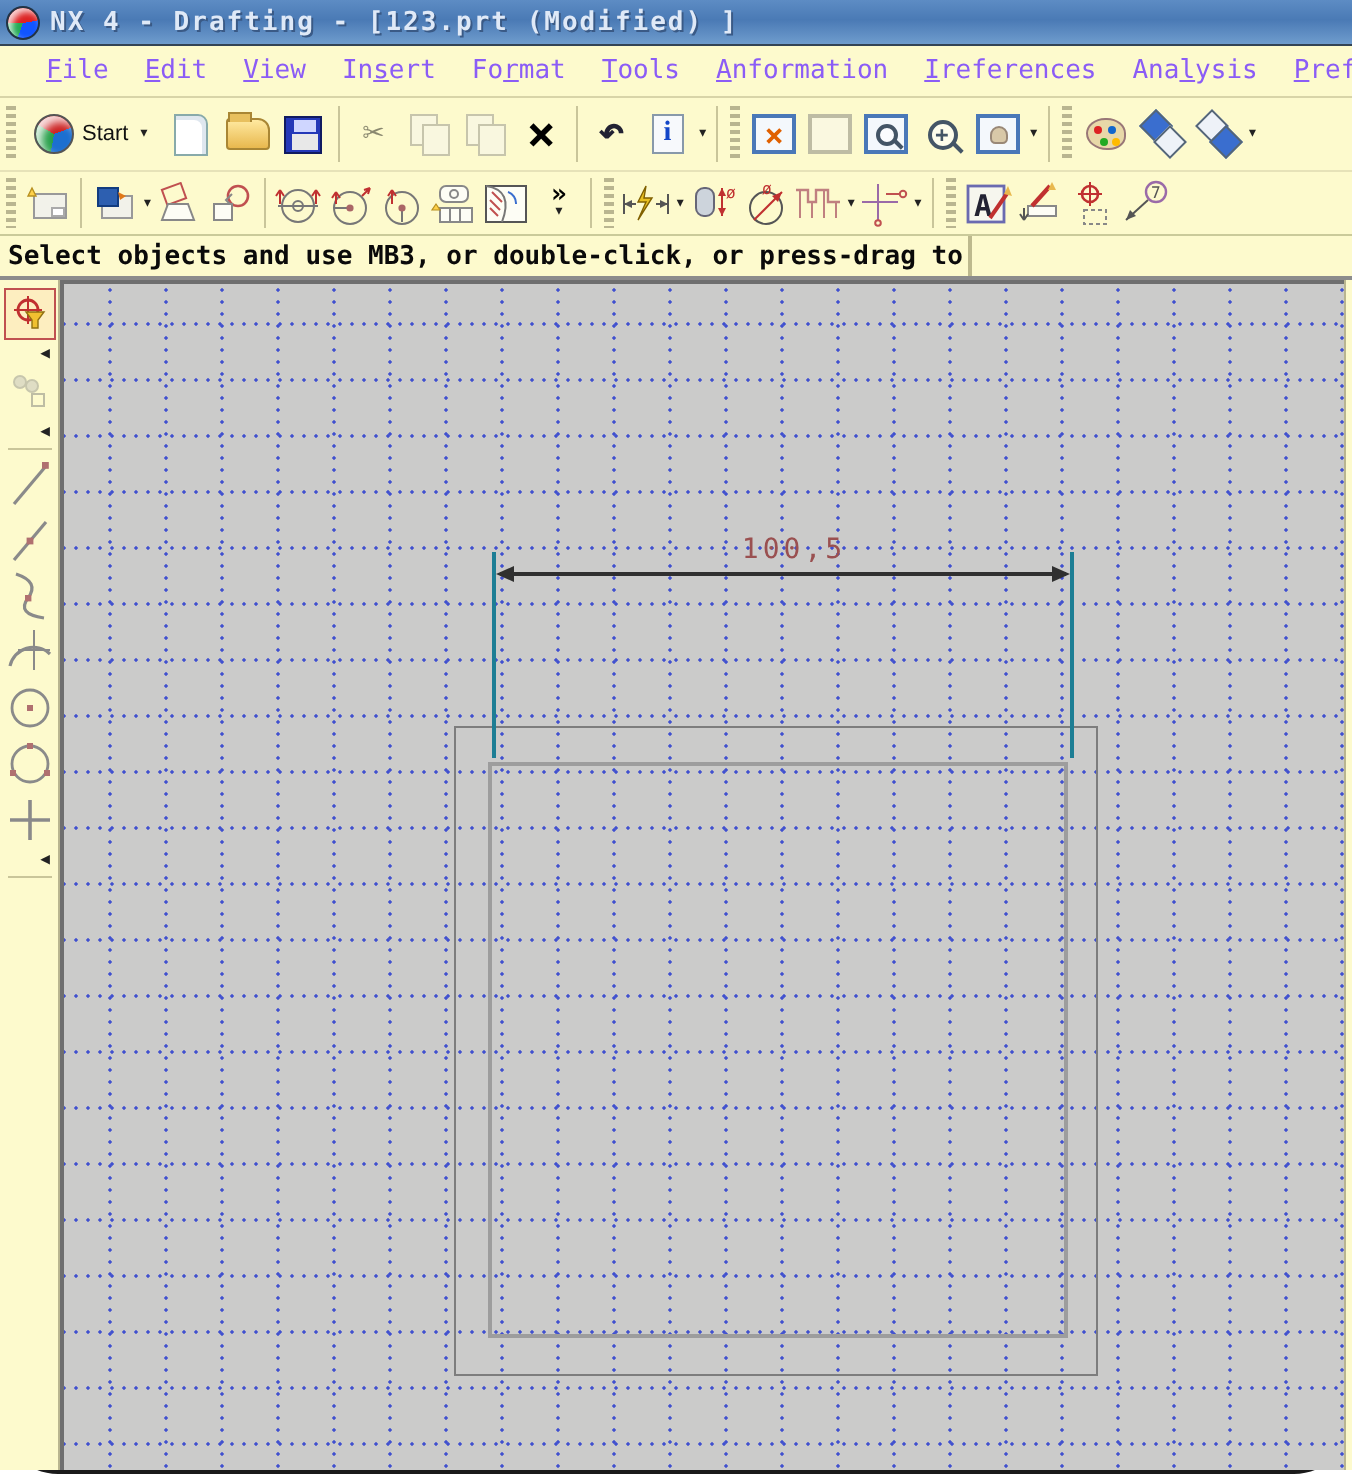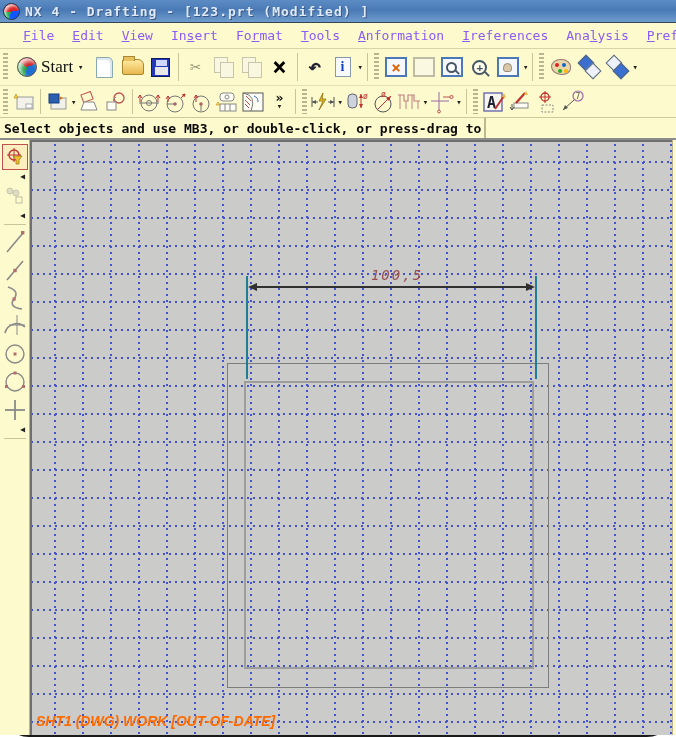--- a/index.html
+++ b/index.html
@@ -30,21 +30,21 @@
   .tbtn { height:28px; min-width:28px; display:flex; align-items:center; justify-content:center; position:relative; }
   .row2 .tbtn { height:26px; min-width:26px; }
   .glyph { font-size:18px; line-height:1; }
   .dd { font-size:9px; color:#222; margin:0 1px; align-self:center; }
   .disabled { filter:grayscale(1); opacity:.45; }
 
   .start-btn { display:flex; align-items:center; gap:4px; padding:0 6px; }
   .globe { width:20px; height:20px; border-radius:50%;
     background:conic-gradient(#c22 0 70deg,#1c6fd0 70deg 190deg,#27a04a 190deg 300deg,#c22 300deg 360deg);
     box-shadow:inset 3px 3px 4px rgba(255,255,255,.85); border:1px solid #555; }
-  .start-label { font-family:Liberation Serif, serif; font-size:17px; color:#111; }
+  .start-label { font-family:Liberation Sans, sans-serif; font-size:11px; color:#111; }
 
   
   .page { width:17px; height:21px; background:#fff; border:1px solid #8aa;
     box-shadow:inset -2px 2px 0 #dfe7ef; border-radius:0 5px 0 0; }
   .folder { width:22px; height:16px; background:linear-gradient(#ffe9a0,#e8b84e); border:1px solid #a98634; border-radius:2px 6px 2px 2px; position:relative; }
   .folder:before { content:""; position:absolute; top:-4px; left:0; width:10px; height:4px; background:#e8c05e; border:1px solid #a98634; border-bottom:none; }
   .floppy { width:19px; height:19px; background:#2438b8; border:1px solid #101a60; position:relative; }
   .floppy:before { content:""; position:absolute; top:1px; left:4px; width:11px; height:6px; background:#cfd6ff; }
   .floppy:after { content:""; position:absolute; bottom:1px; left:3px; width:13px; height:8px; background:#e8e8e8; }
   .tworects { width:20px; height:20px; position:relative; }
@@ -76,21 +76,21 @@
   .railbtn.active { border:1px solid #c05050; background:#fdeec0; }
   .rail-exp { font-size:8px; color:#222; align-self:flex-end; margin:1px 4px 1px 0; }
   .rail-sep { width:22px; height:1px; background:#c9c59a; margin:3px 0; }
 
   .canvas { position:relative; flex:1; background:#cbcbca;
     background-image:
       radial-gradient(circle, #4050cf 0.7px, rgba(0,0,0,0) 1px),
       radial-gradient(circle, #4050cf 0.7px, rgba(0,0,0,0) 1px);
     background-size:6px 28px, 28px 6px;
     background-position:9px 6px, 9px 6px;
-    border-top:2px solid #6f6f6f; border-left:2px solid #6f6f6f; overflow:hidden;font-style:italic; }
+    border-top:2px solid #6f6f6f; border-left:2px solid #6f6f6f; overflow:hidden; }
   .right-dock { width:4px; background:#fdfacd; border-left:1px solid #b9b590; }
 
   .outer-rect { position:absolute; left:195px; top:221px; width:322px; height:325px; border:1px solid #7d7d7d; }
   .inner-rect { position:absolute; left:212px; top:239px; width:290px; height:288px; border:2px solid #9d9d9d; }
   .ext-line { position:absolute; width:2px; height:103px; top:134px; background:#1d7e94; }
   .ext-left { left:214px; } .ext-right { left:503px; }
   .dim-line { position:absolute; left:218px; top:144px; width:283px; height:2px; background:#303030; }
   .dim-arrow { position:absolute; top:-3px; width:0; height:0; border-top:4px solid transparent; border-bottom:4px solid transparent; }
   .dim-arrow.left { left:-2px; border-right:9px solid #303030; }
   .dim-arrow.right { right:-2px; border-left:9px solid #303030; }
@@ -449,19 +449,18 @@
     <div class="canvas">
       <div class="outer-rect"></div>
       <div class="inner-rect"></div>
       <div class="ext-line ext-left"></div>
       <div class="ext-line ext-right"></div>
       <div class="dim-line">
         <span class="dim-arrow left"></span>
         <span class="dim-arrow right"></span>
       </div>
       <div class="dim-text">100,5</div>
-      <div class="sheet-status">SHT1 (DWG) WORK [OUT-OF-DATE]</div>
     </div>
 
     <div class="right-dock"></div>
   </div>
 
 </div>
 
 </body></html>

